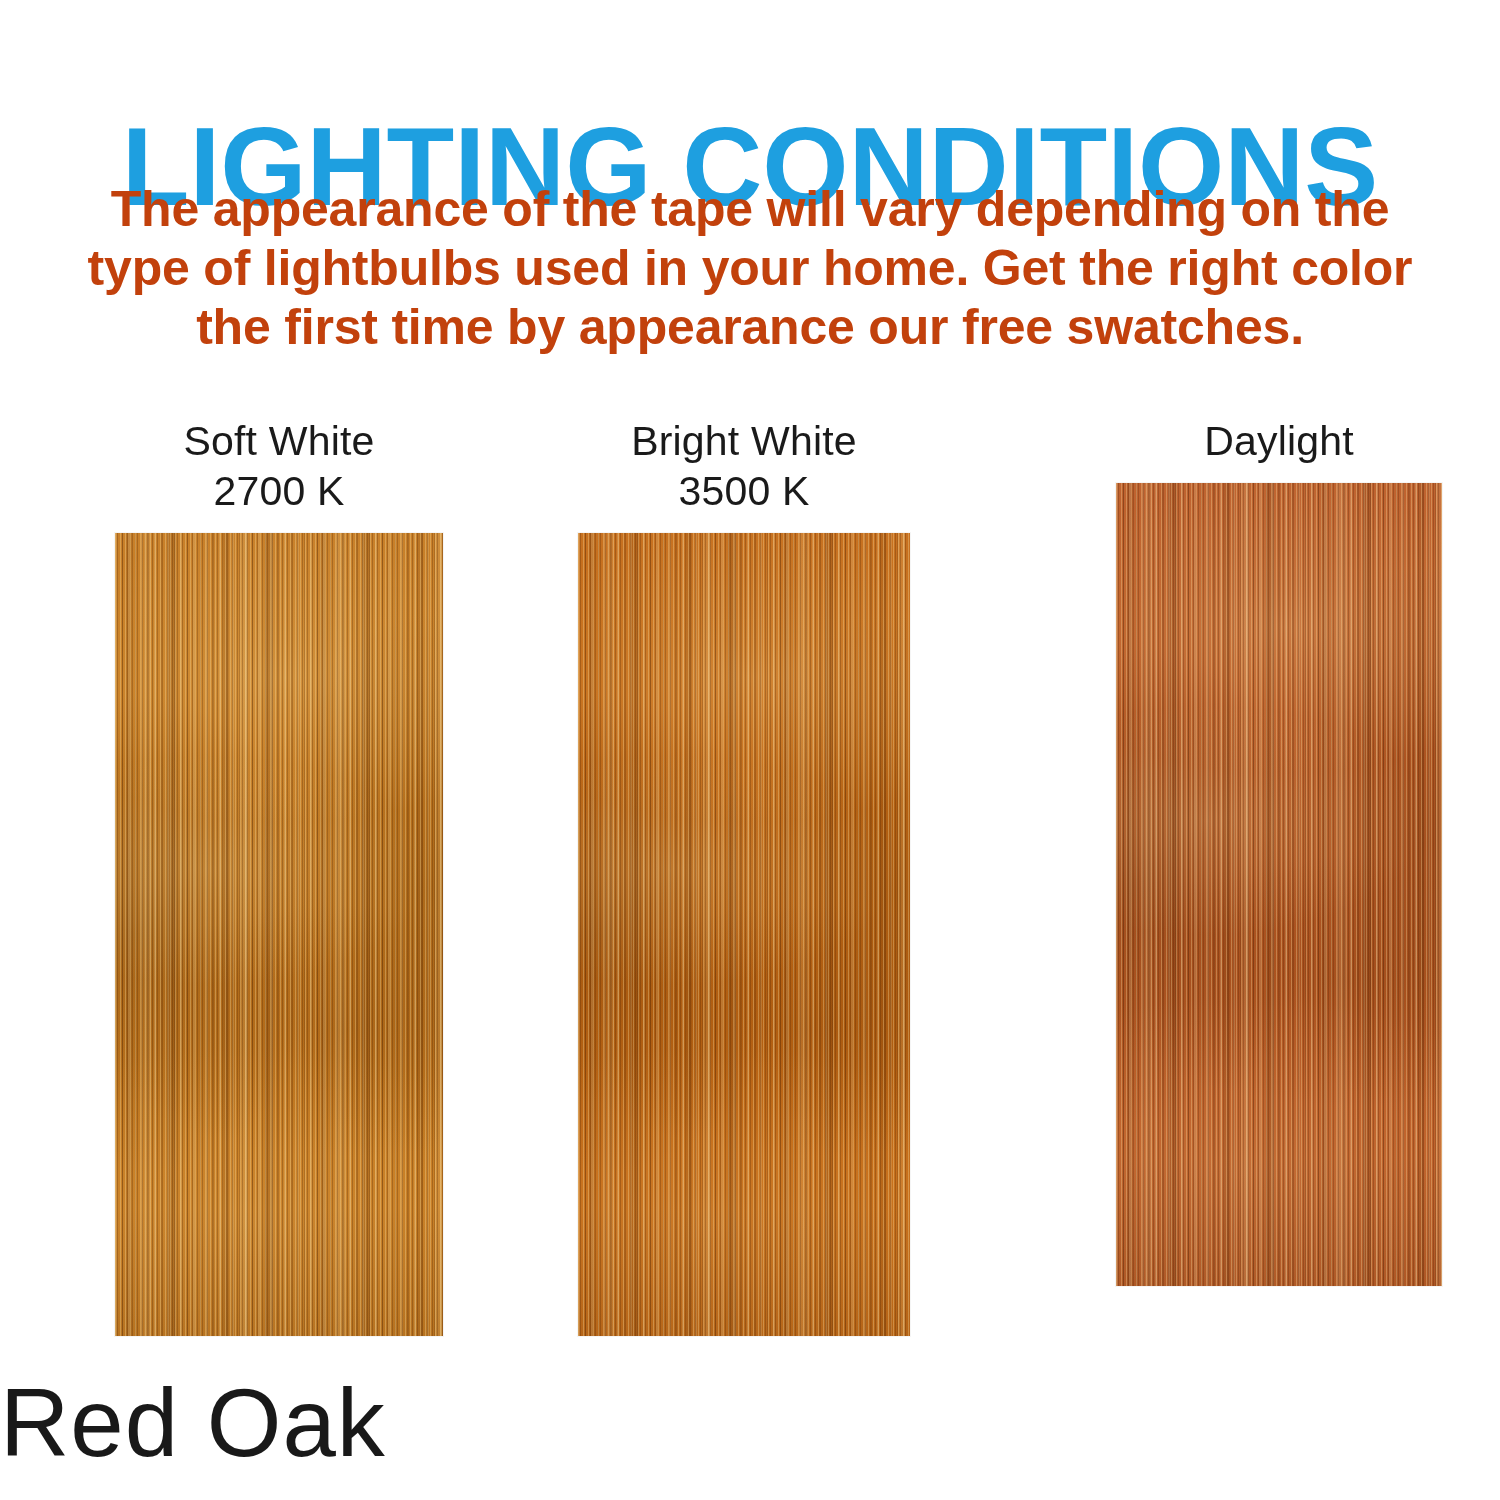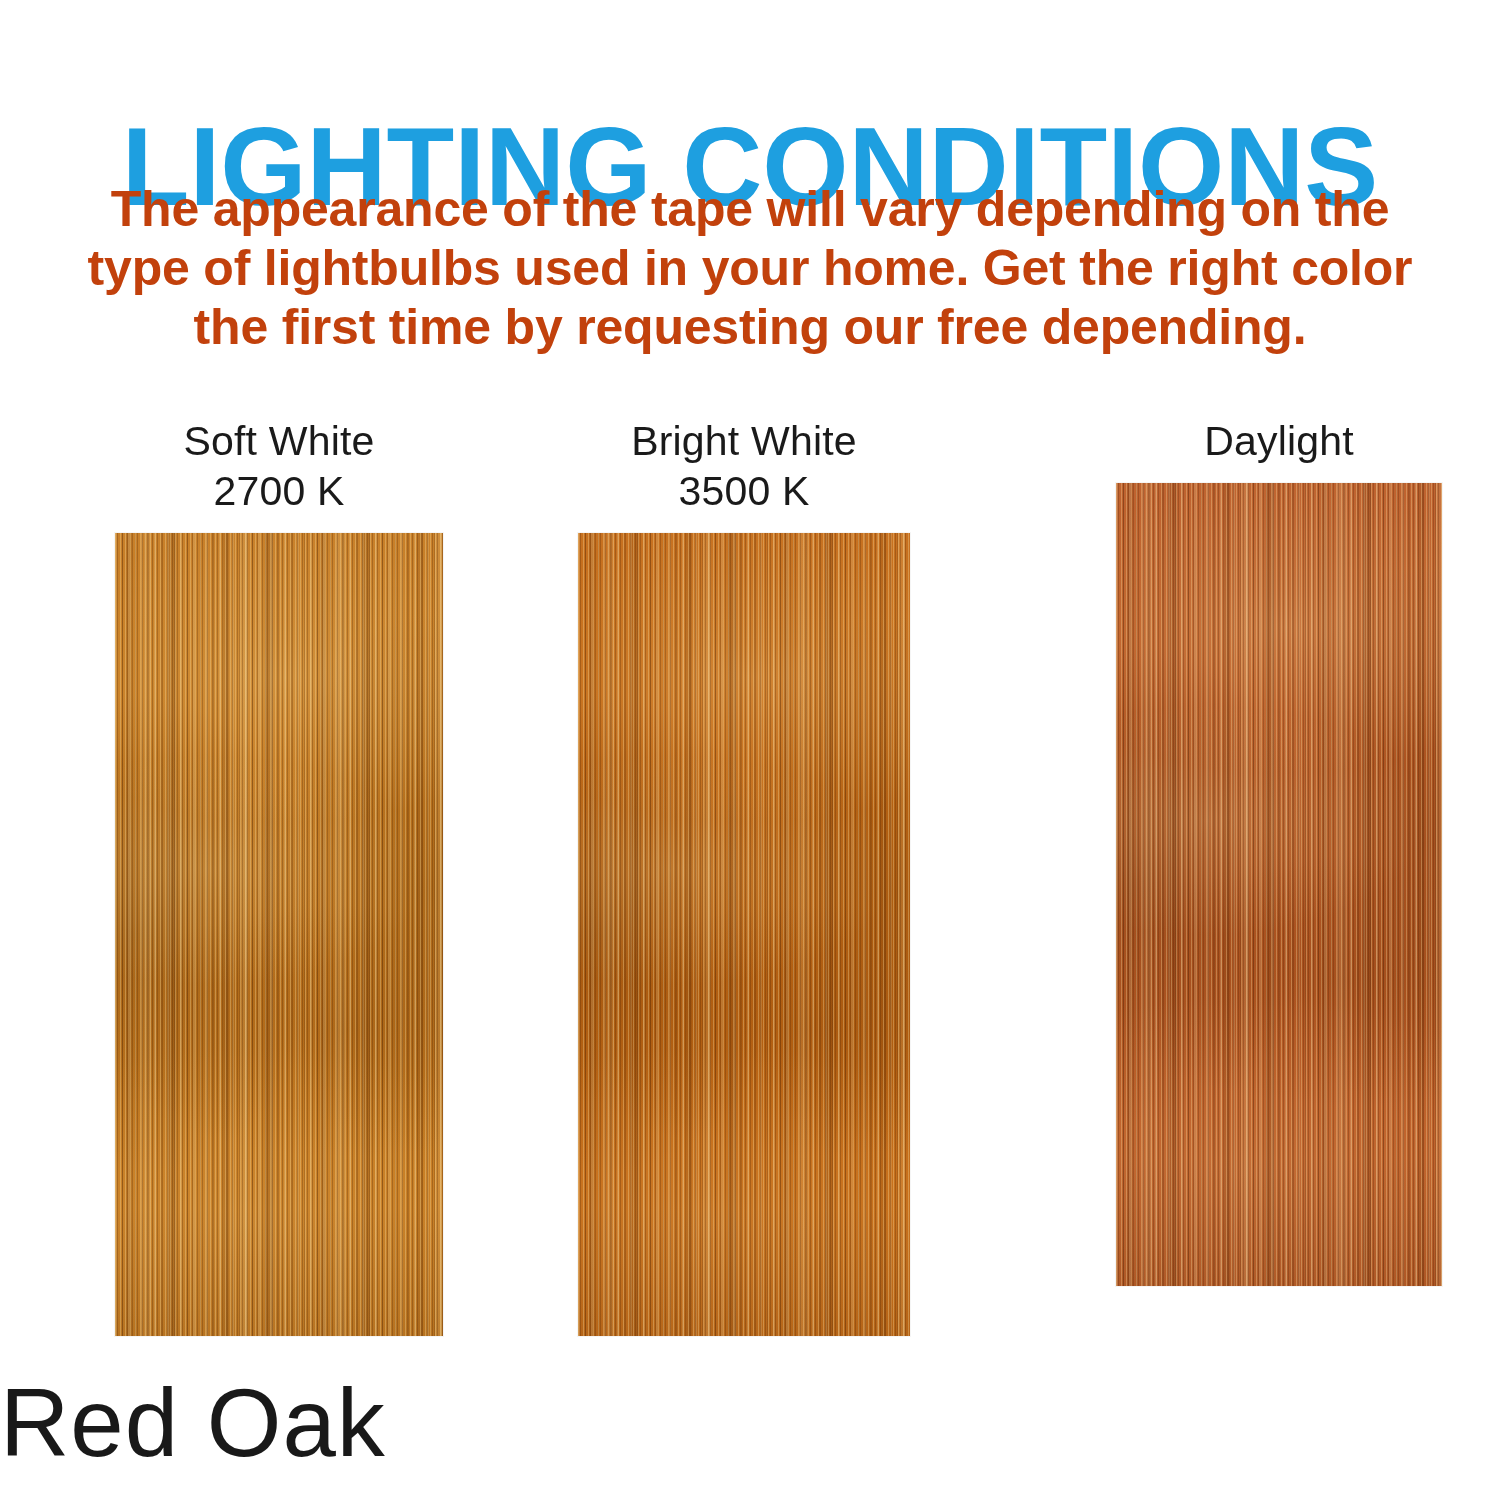--- a/index.html
+++ b/index.html
@@ -170,21 +170,21 @@
 </head>
 <body>
 
 <div class="page" style="background-color: rgb(255, 255, 255);">
 
   <h1 class="headline" style="color: rgb(30, 159, 224);">LIGHTING CONDITIONS</h1>
 
   <div class="subcopy">
     <span class="ln">The appearance of the tape will vary depending on the</span>
     <span class="ln">type of lightbulbs used in your home. Get the right color</span>
-    <span class="ln">the first time by requesting our free depending.</span>
+    <span class="ln">the first time by appearance our free swatches.</span>
   </div>
 
   <div class="columns">
 
     <div class="column col-1">
       <div class="col-label">
         <span>Soft White</span>
         <span class="kelvin">2700 K</span>
       </div>
       <div class="swatch wood-soft" style="background-color: rgb(198, 122, 31);">

